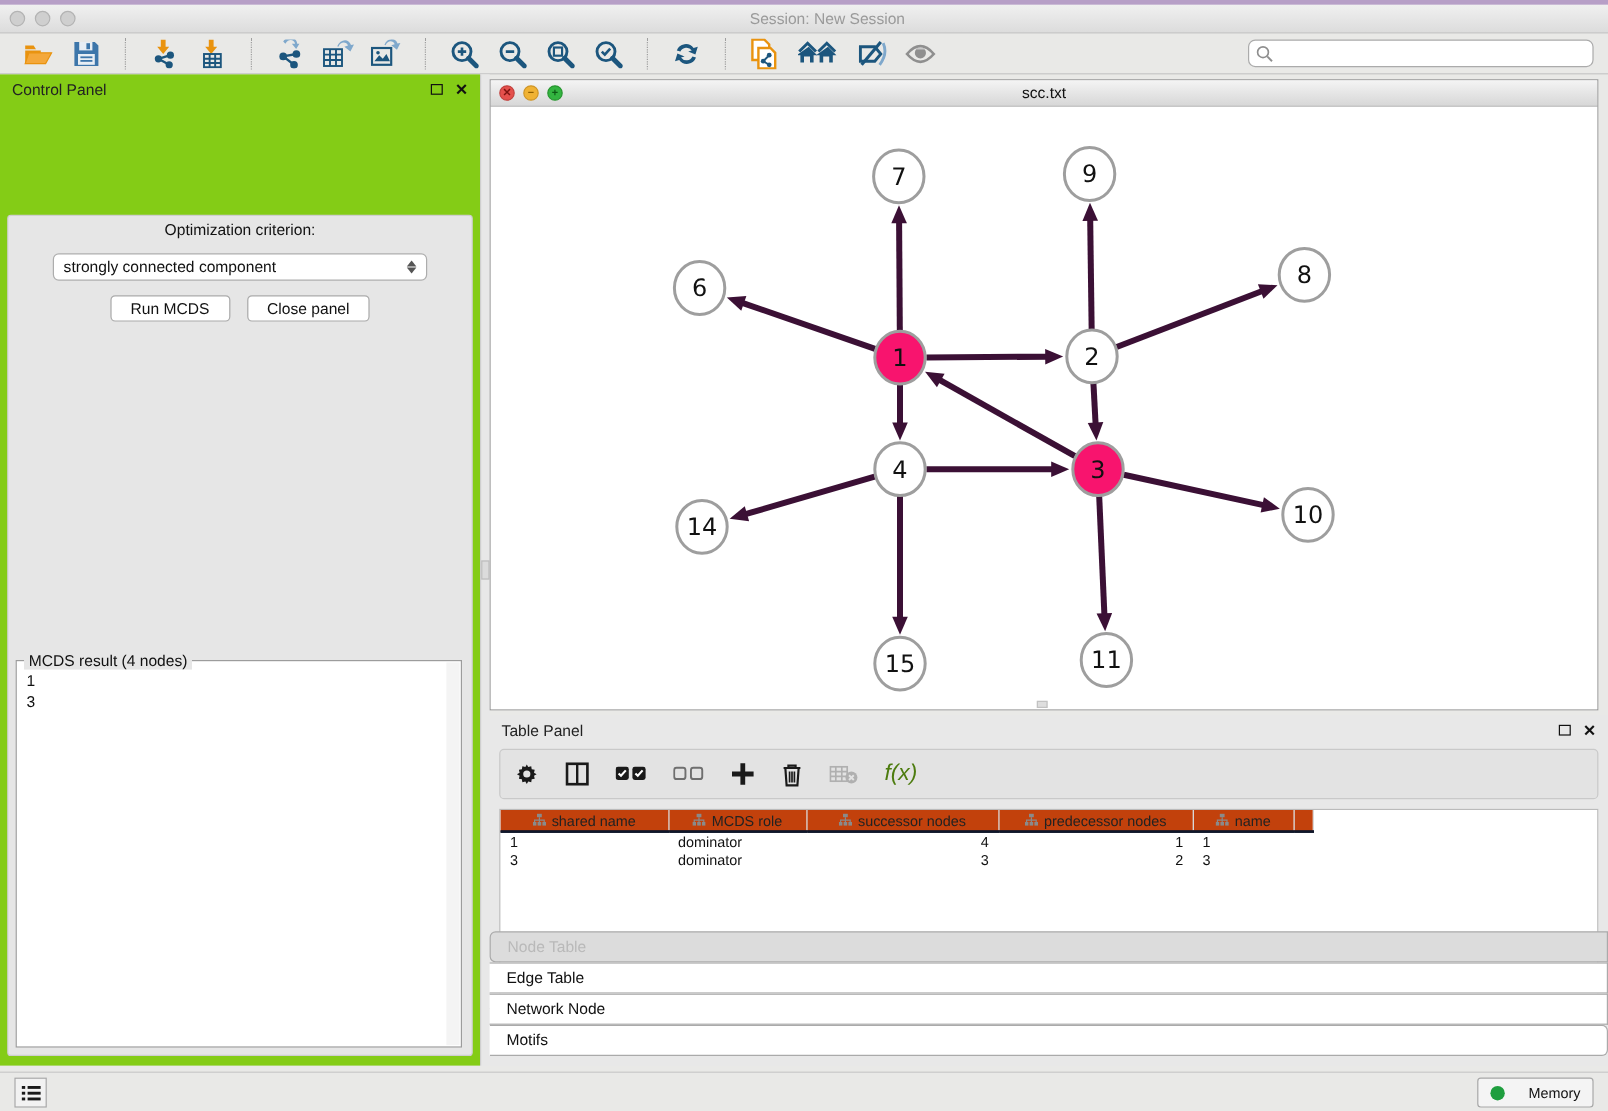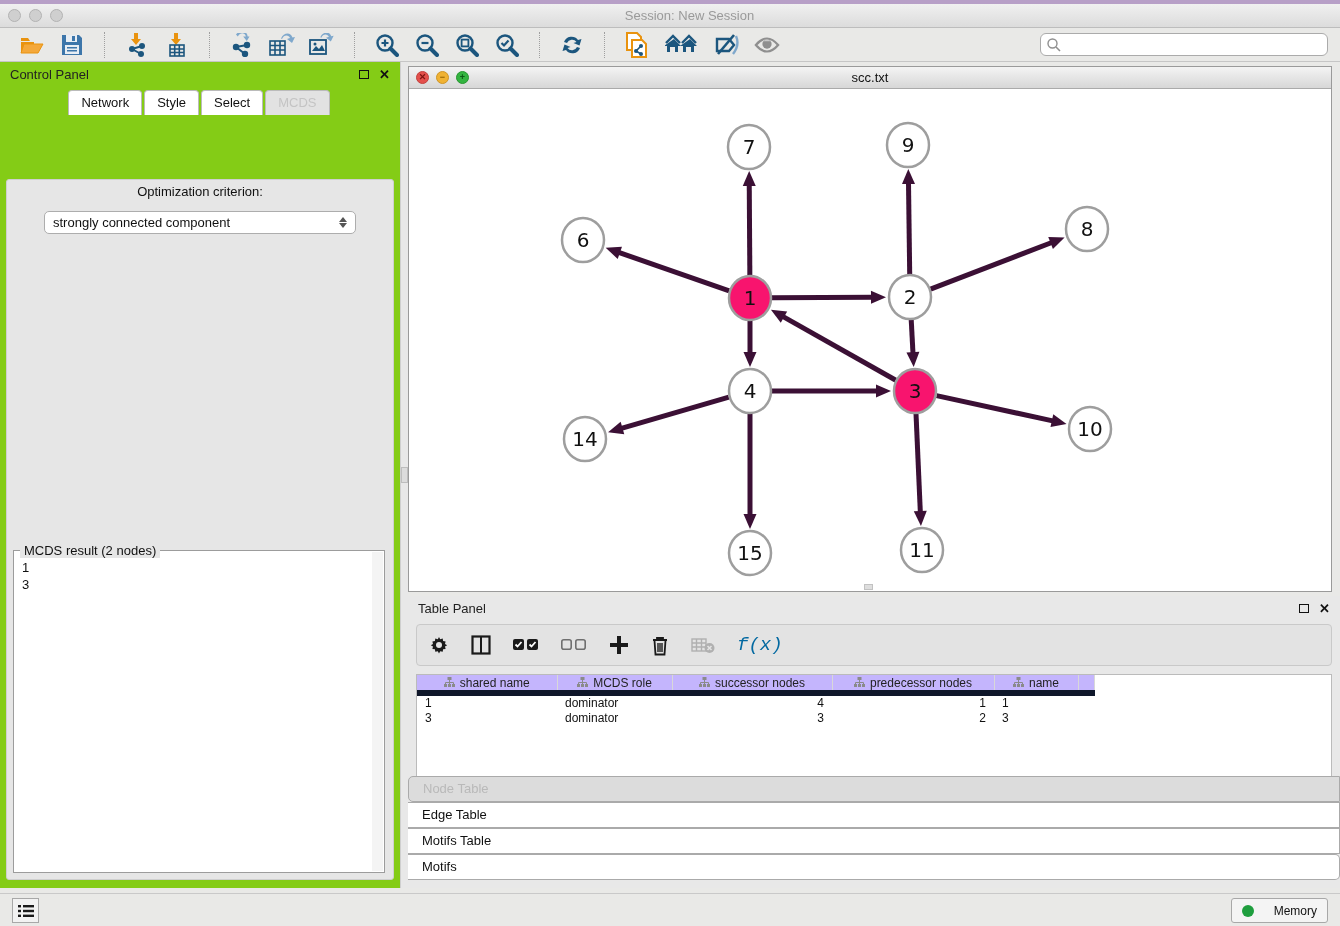--- a/index.html
+++ b/index.html
@@ -76,24 +76,24 @@
   #net-canvas { position:absolute; left:0; top:22px; right:0; bottom:0; background:#fff; overflow:hidden; }
   #net-grip { position:absolute; left:455px; bottom:1px; width:9px; height:6px; background:#dedede; border:1px solid #c2c2c2; }
 
   
   #table-panel { left:408px; top:596px; width:932px; height:292px; background:#e8e8e8; }
   #tp-header { height:24px; display:flex; align-items:center; padding:0 10px; font-size:13px; color:#222; }
   #tp-header .sp { flex:1; }
   #tp-toolbar { margin:4px 8px 0; height:42px; background:#e3e3e3; border:1px solid #c9c9c9;
     border-radius:4px; display:flex; align-items:center; padding-left:12px; gap:22px; }
   .tp-ic { display:flex; align-items:center; justify-content:center; height:26px; }
-  .fx { font-family:Liberation Mono, monospace; font-style:italic; font-size:19px; color:#0369a1; }
+  .fx { font-family:Liberation Sans, sans-serif; font-style:italic; font-size:19px; color:#4d7c0f; }
   #tp-table { margin:8px 8px 0; height:180px; background:#fff; border:1px solid #bbb; overflow:hidden; }
   table { border-collapse:collapse; font-size:12px; table-layout:fixed; }
-  thead th { background:#c4b5fd; border-bottom:6px solid #0f172a; border-right:1px solid #d8d8d8;
+  thead th { background:#c2410c; border-bottom:2px solid #0f172a; border-right:1px solid #d8d8d8;
     font-weight:normal; height:18px; padding:0; }
   .th-inner { display:flex; align-items:center; justify-content:center; gap:5px; color:#222; }
   tbody td { height:16px; padding:0 8px; color:#111; white-space:nowrap; overflow:hidden; }
   td.r { text-align:right; } td.l { text-align:left; }
   #tp-tabs { position:absolute; bottom:8px; left:0; right:0; display:flex; justify-content:center;flex-direction:column; }
   .tp-tab { font-size:13px; padding:4px 14px 5px; background:#fff; border:1px solid #aaa;
     border-left:none; color:#111; }
   .tp-tab:first-child { border-left:1px solid #aaa; border-radius:5px 0 0 5px; }
   .tp-tab:last-child { border-radius:0 5px 5px 0; }
   .tp-tab.sel { background:#dcdcdc; color:#b9b9b9; }
@@ -260,38 +260,36 @@
   </div>
 </div>
 
 <div class="abs" id="control-panel">
   <div id="cp-header">
     <span>Control Panel</span>
     <span class="sp"></span>
     <span class="win-btn"><span class="float-glyph"></span></span>
     <span class="win-btn" style="font-weight:bold">✕</span>
   </div>
-  <div id="cp-tabs">
-    <span class="cp-tab">Network</span>
-    <span class="cp-tab">Style</span>
-    <span class="cp-tab">Select</span>
-    <span class="cp-tab sel">MCDS</span>
-  </div>
   <div id="cp-content">
     <div id="opt-label">Optimization criterion:</div>
     <div id="opt-select">
       <span>strongly connected component</span>
       <span class="sp"></span>
       <span class="stepper">
           <i class="up"></i>
           <i class="dn"></i>
         </span>
     </div>
+    <div id="cp-buttons">
+      <span class="btn">Run MCDS</span>
+      <span class="btn">Close panel</span>
+    </div>
     <div id="mcds-result">
-      <span id="mcds-legend">MCDS result (2 nodes)</span>
+      <span id="mcds-legend">MCDS result (4 nodes)</span>
       <div id="mcds-text">1
 3</div>
       <div id="mcds-scroll"></div>
     </div>
   </div>
 </div>
 
 <div class="abs" id="v-splitter">
   <div id="v-grip"></div>
 </div>
@@ -544,21 +542,21 @@
             <td class="l">3</td>
             <td></td>
           </tr>
         </tbody>
     </table>
   </div>
   <div id="tp-strip"></div>
   <div id="tp-tabs">
     <span class="tp-tab sel">Node Table</span>
     <span class="tp-tab">Edge Table</span>
-    <span class="tp-tab">Motifs Table</span>
+    <span class="tp-tab">Network Node</span>
     <span class="tp-tab">Motifs</span>
   </div>
 </div>
 
 <div class="abs" id="statusbar">
   <span id="sb-list">
     <svg width="16" height="14" viewBox="0 0 16 14">
         <g fill="#1a1a1a">
           <rect x="0" y="1" width="3" height="2.4"></rect>
           <rect x="5" y="1" width="11" height="2.4"></rect>

